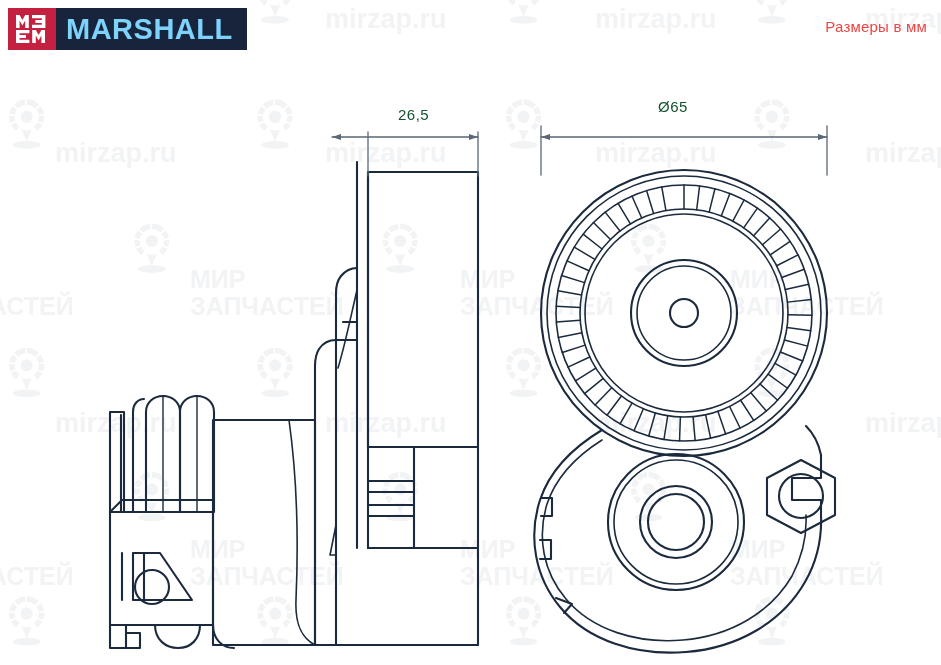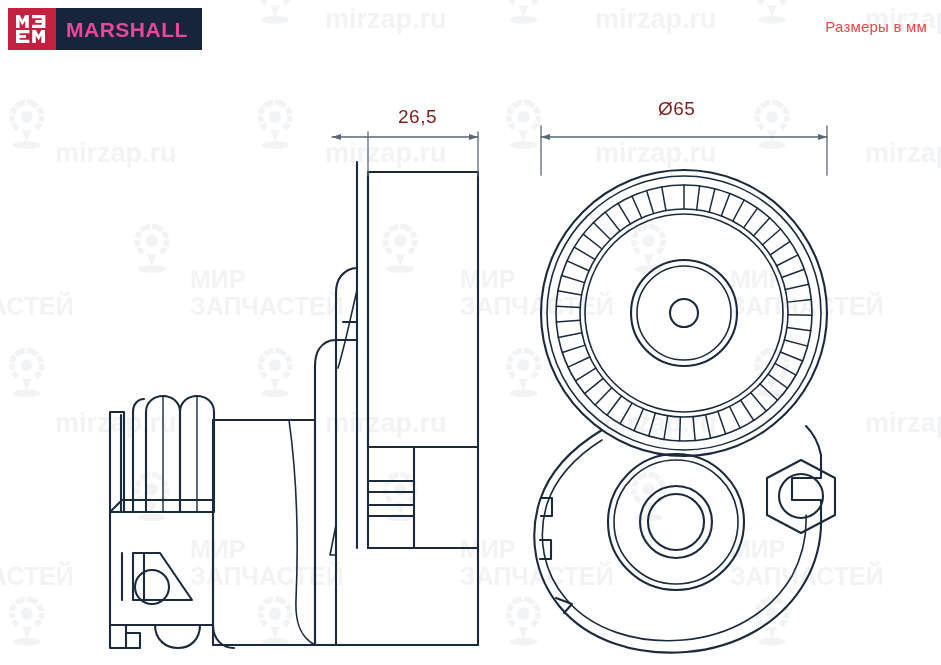--- a/index.html
+++ b/index.html
@@ -65,24 +65,24 @@
   }
   .brand-wordmark {
     background: #17243c;
     height: 42px;
     display: flex;
     align-items: center;
     padding: 0 14px 0 10px;
     flex: 0 0 auto;
   }
   .brand-wordmark span {
-    color: #ec4899;
+    color: #7dd3fc;
     font-family: "Liberation Sans", sans-serif;
     font-weight: bold;
-    font-size: 21px;
+    font-size: 29px;
     letter-spacing: 0.5px;
     line-height: 1;
     display: block;
   }
 
   #units-note {
     position: absolute;
     right: 14px;
     top: 18px;
     font-family: "Liberation Sans", sans-serif;
@@ -90,22 +90,22 @@
     color: #ef4444;
     letter-spacing: 0.2px;
     white-space: nowrap;
   }
 
   
   .dim-label {
     position: absolute;
     z-index: 2;
     font-family: "Liberation Sans", sans-serif;
-    font-size: 19px;
-    color: #7f1d1d;
+    font-size: 15px;
+    color: #14532d;
     letter-spacing: 0.5px;
     white-space: nowrap;
   }
   #dim-label-width  { left: 398px; top: 106px; }
   #dim-label-diam   { left: 658px; top: 98px; }
 </style>
 </head>
 <body>
 
 <svg id="watermark-layer" viewBox="0 0 941 665" width="941" height="665" xmlns="http://www.w3.org/2000/svg">

